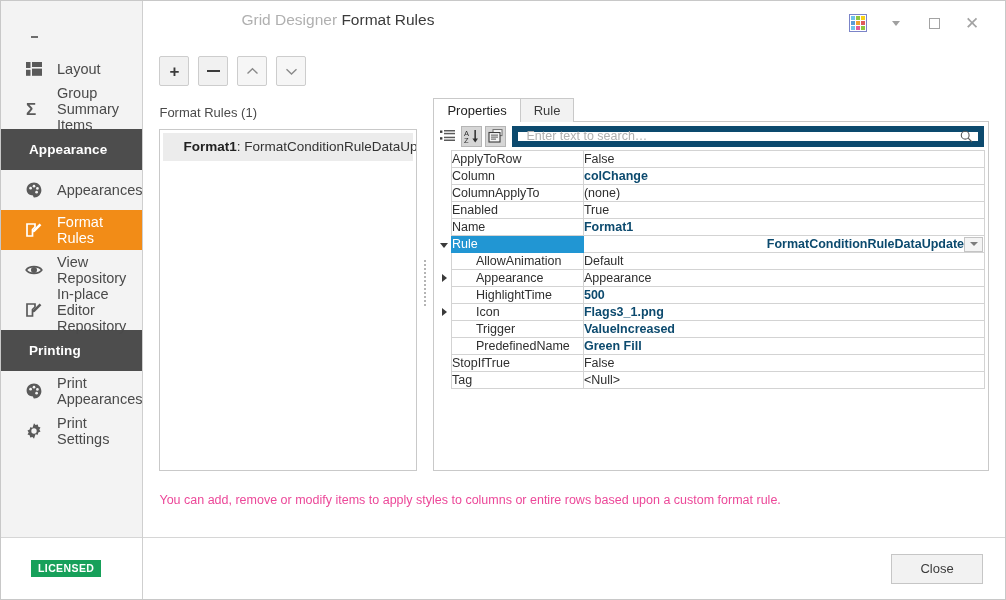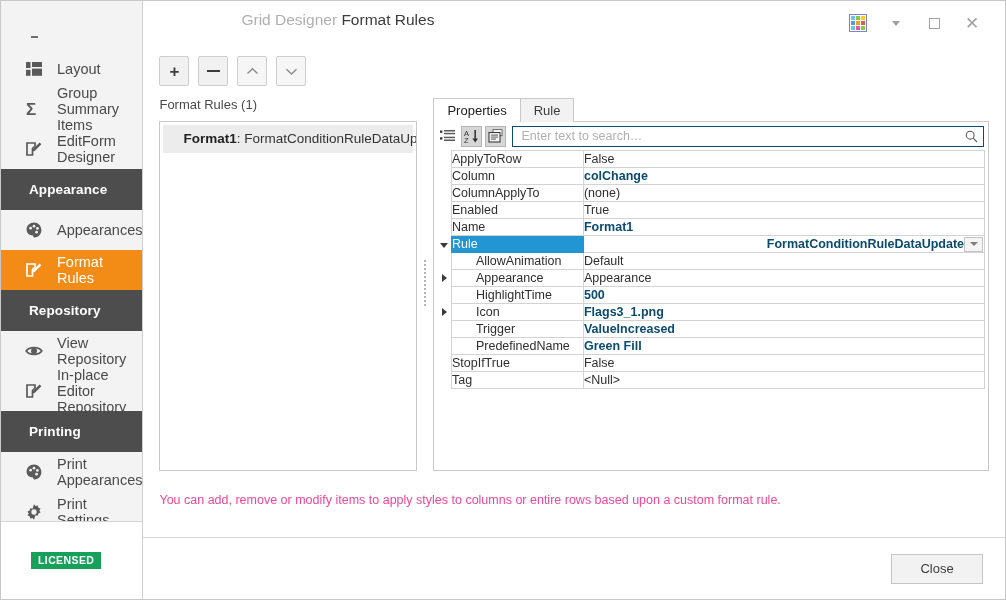--- a/index.html
+++ b/index.html
@@ -72,21 +72,21 @@
     background: #4d4d4d;
     color: #ffffff;
     font-size: 13.5px;
     font-weight: bold;
     display: flex;
     align-items: center;
     padding-left: 28px;
     letter-spacing: 0.1px;
   }
   #sidebar-footer {
-    height: 78px;
+    height: 62px;
     flex: 0 0 auto;
     border-top: 1px solid #d6d6d6;
     background: #ffffff;
     display: flex;
     align-items: center;
     padding-left: 30px;
   }
   .licensed-badge {
     background: #17a05a;
     color: #ffffff;
@@ -191,20 +191,21 @@
     display: flex;
     flex-direction: row;
     padding: 0 16px 0 16px;
     min-height: 0;
   }
   #left-pane {
     width: 258px;
     flex: 0 0 auto;
     display: flex;
     flex-direction: column;
+    margin-top: 8px;
   }
   .pane-caption {
     font-size: 13px;
     color: #4a4a4a;
     margin-bottom: 7px;
     height: 17px;
   }
   #rules-list {
     flex: 1 1 auto;
     border: 1px solid #c9c9c9;
@@ -295,21 +296,21 @@
     justify-content: center;
     cursor: pointer;
   }
   .pt-btn.pressed {
     background: #d6d6d6;
     border: 1px solid #b5b5b5;
   }
   #search-wrap {
     flex: 1 1 auto;
     height: 21px;
-    border: 1px solid #0c4a6e;
+    border: 6px solid #0c4a6e;
     background: #ffffff;
     display: flex;
     align-items: center;
     padding: 0 5px 0 6px;
     margin-left: 3px;
   }
   #search-input {
     flex: 1 1 auto;
     border: none;
     outline: none;
@@ -452,29 +453,20 @@
           </span>
           <span>Layout</span>
         </div>
         <div class="nav-item">
           <span class="ico">
             <svg width="18" height="18" viewBox="0 0 18 18">
               <text x="1" y="15" font-family="Liberation Sans, sans-serif" font-size="17" font-weight="bold" fill="#5a5a5a">Σ</text>
             </svg>
           </span>
           <span>Group Summary Items</span>
-        </div>
-        <div class="nav-item">
-          <span class="ico">
-            <svg width="18" height="18" viewBox="0 0 18 18">
-              <path d="M2 3 H10 V6 L7.5 8.5 V15 H2 Z" fill="none" stroke="#5a5a5a" stroke-width="1.7"></path>
-                <path d="M14.6 2.4 L16.4 4.2 L9.6 11 L7.2 11.6 L7.8 9.2 Z" fill="#5a5a5a"></path>
-            </svg>
-          </span>
-          <span>EditForm Designer</span>
         </div>
         <div class="nav-group">
           <span>Appearance</span>
         </div>
         <div class="nav-item">
           <span class="ico">
             <svg width="18" height="18" viewBox="0 0 18 18">
               <path d="M9 1.6c-4.2 0-7.4 3-7.4 7 0 3.6 2.6 5.6 5 5.6 1.4 0 1.7.7 1.7 1.3 0 .7.6 1 1.2 1 3.6 0 6.9-3.1 6.9-7.2 0-4.3-3.3-7.7-7.4-7.7z" fill="#5a5a5a"></path>
                 <circle cx="5.6" cy="7.2" r="1.35" fill="#f3f3f3"></circle>
                 <circle cx="9" cy="5.2" r="1.35" fill="#f3f3f3"></circle>
@@ -485,23 +477,20 @@
           <span>Appearances</span>
         </div>
         <div class="nav-item active">
           <span class="ico">
             <svg width="18" height="18" viewBox="0 0 18 18">
               <path d="M2 3 H10 V6 L7.5 8.5 V15 H2 Z" fill="none" stroke="#ffffff" stroke-width="1.7"></path>
                 <path d="M14.6 2.4 L16.4 4.2 L9.6 11 L7.2 11.6 L7.8 9.2 Z" fill="#ffffff"></path>
             </svg>
           </span>
           <span>Format Rules</span>
-        </div>
-        <div class="nav-group">
-          <span>Repository</span>
         </div>
         <div class="nav-item">
           <span class="ico">
             <svg width="18" height="18" viewBox="0 0 18 18">
               <path d="M1.2 9 C4 4.6 14 4.6 16.8 9 C14 13.4 4 13.4 1.2 9 Z" fill="none" stroke="#5a5a5a" stroke-width="1.7"></path>
                 <circle cx="9" cy="9" r="3" fill="#5a5a5a"></circle>
             </svg>
           </span>
           <span>View Repository</span>
         </div>

